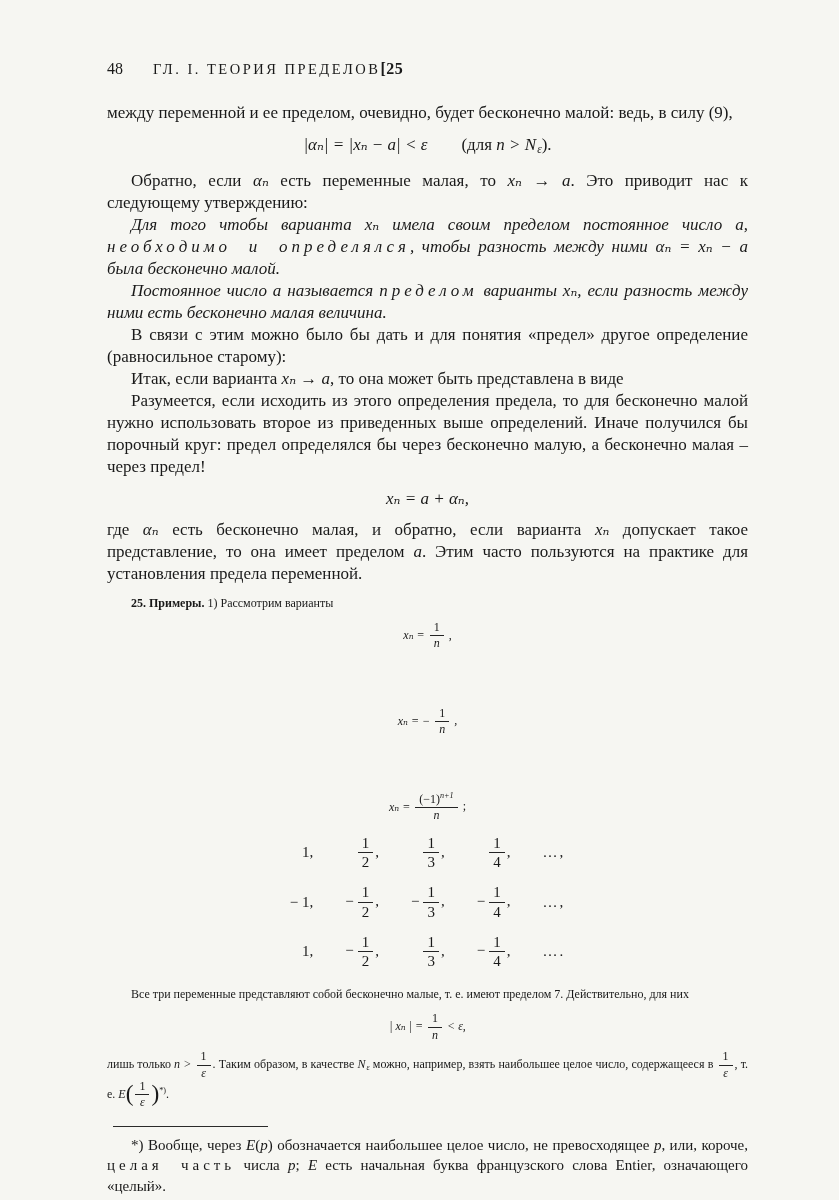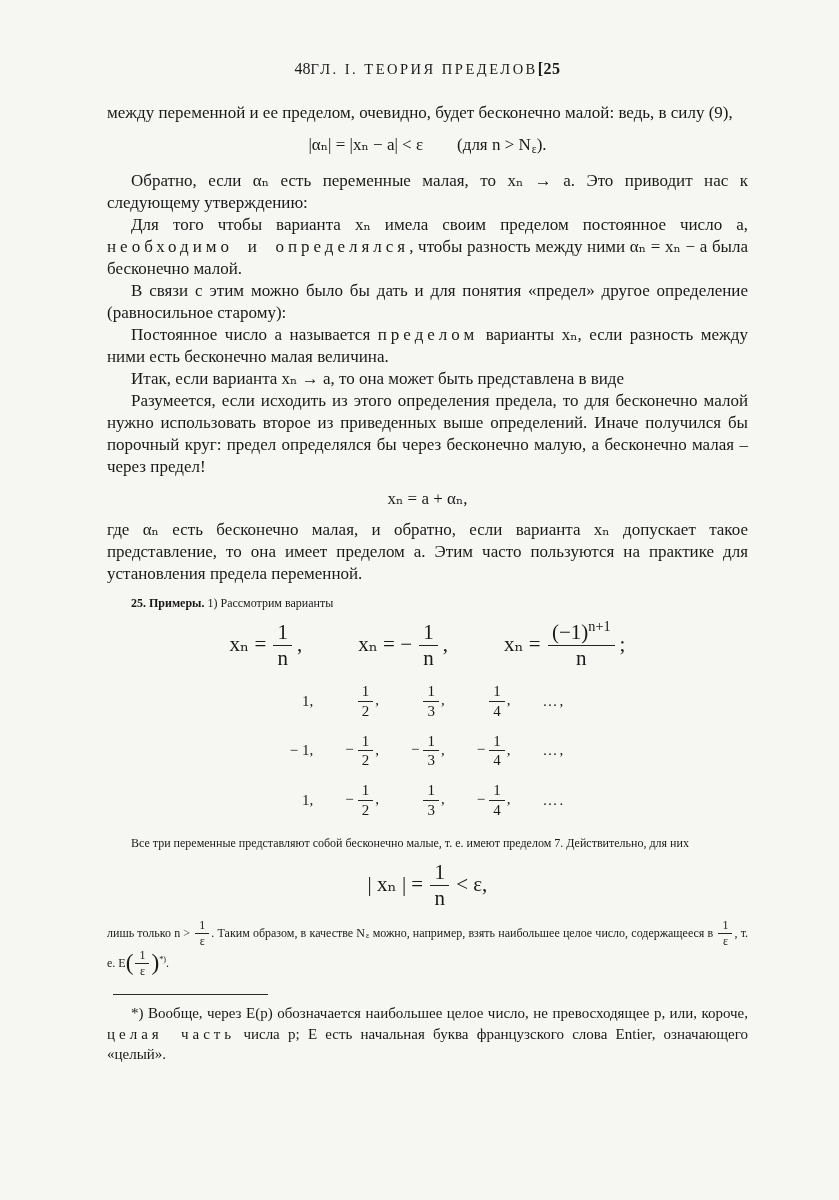--- a/index.html
+++ b/index.html
@@ -13,31 +13,31 @@
     width:839px; height:1200px;
     background:#f6f6f2;
     color:#191919;
     overflow:hidden;
   }
   .content {
     position:absolute; left:107px; top:60px; width:641px;
   }
   
   .header {
-    display:flex; justify-content:center; align-items:baseline;
+    display:flex; justify-content:flex-start; align-items:baseline;
     font-size:15px; margin-bottom:24px;
   }
   .page-num { font-size:16px; }
-  .running-title { letter-spacing:2.5px; font-size:14.5px; }
+  .running-title { letter-spacing:2.5px; font-size:14.5px;margin-left:30px; }
   .section-marker { font-weight:bold; font-size:16px; letter-spacing:0.5px; }
 
   
   p { margin:0; text-align:justify; font-size:17px; line-height:22px; }
   .indent { text-indent:24px; }
-  .i  { }
+  .i  { font-style:italic; }
   .b  { font-weight:bold; }
   .sp { letter-spacing:4px; word-spacing:6px; }
   .sub { font-size:0.68em; vertical-align:-0.25em; margin-left:1px; }
   sup { font-size:0.68em; line-height:0; }
   .fnref { font-size:0.68em; vertical-align:0.6em; }
   .gap { margin-left:34px; }
 
   .formula {
     text-align:center; font-size:17px; line-height:22px;
     margin:10px 0 9px;
@@ -47,21 +47,21 @@
   .frac {
     display:inline-block; vertical-align:middle;
     text-align:center; line-height:1.12; margin:0 2px;
   }
   .frac .num { display:block; border-bottom:1px solid #242424; padding:0 4px 1px; }
   .frac .den { display:block; padding:1px 4px 0; }
 
   
   .petit { margin-top:8px; }
   .petit p { font-size:12px; line-height:20px; }
-  .petit .formula { font-size:21px; line-height:20px; margin:8px 0; }
+  .petit .formula { font-size:12px; line-height:20px; margin:8px 0;flex-direction:column; }
   .variants { display:flex; justify-content:center; align-items:center; gap:56px; margin:10px 0 10px; }
   .vitem .post { margin-left:3px; }
 
   .seq {
     display:grid; grid-template-columns:repeat(5,auto);
     justify-content:center; column-gap:32px; row-gap:13px;
     align-items:center; font-size:15px; margin:12px 0 14px;
   }
   .seq .cell { justify-self:end; }
   .seq .cell .sign { margin-right:2px; }
@@ -88,22 +88,22 @@
       <span class="running-title">ГЛ. I. ТЕОРИЯ ПРЕДЕЛОВ</span>
       <span class="section-marker">[25</span>
     </div>
 
     <p><span>между переменной и ее пределом, очевидно, будет бесконечно малой: ведь, в силу (9),</span></p>
 
     <div class="formula"><span class="i">|αₙ| = |xₙ − a| &lt; ε</span><span class="gap">(для </span><span class="i">n &gt; N</span><span class="i sub">ε</span><span>).</span></div>
 
     <p class="indent"><span>Обратно, если </span><span class="i">αₙ</span><span> есть переменные малая, то </span><span class="i">xₙ → a</span><span>. Это приводит нас к следующему утверждению:</span></p>
     <p class="indent"><span class="i">Для того чтобы варианта xₙ имела своим пределом постоянное число a, </span><span class="i sp">необходимо и определялся</span><span class="i">, чтобы разность между ними αₙ = xₙ − a была бесконечно малой.</span></p>
+    <p class="indent"><span class="i">Постоянное число a называется </span><span class="i sp">пределом</span><span class="i"> варианты xₙ, если разность между ними есть бесконечно малая величина.</span></p>
     <p class="indent"><span>В связи с этим можно было бы дать и для понятия «предел» другое определение (равносильное старому):</span></p>
-    <p class="indent"><span class="i">Постоянное число a называется </span><span class="i sp">пределом</span><span class="i"> варианты xₙ, если разность между ними есть бесконечно малая величина.</span></p>
     <p class="indent"><span>Итак, если варианта </span><span class="i">xₙ → a</span><span>, то она может быть представлена в виде</span></p>
     <p class="indent"><span>Разумеется, если исходить из этого определения предела, то для бесконечно малой нужно использовать второе из приведенных выше определений. Иначе получился бы порочный круг: предел определялся бы через бесконечно малую, а бесконечно малая – через предел!</span></p>
 
     <div class="formula"><span class="i">xₙ = a + αₙ,</span></div>
 
     <p><span>где </span><span class="i">αₙ</span><span> есть бесконечно малая, и обратно, если варианта </span><span class="i">xₙ</span><span> допускает такое представление, то она имеет пределом </span><span class="i">a</span><span>. Этим часто пользуются на практике для установления предела переменной.</span></p>
 
     <div class="petit">
       <p class="indent"><span class="b">25. Примеры.</span><span> 1) Рассмотрим варианты</span></p>
 

